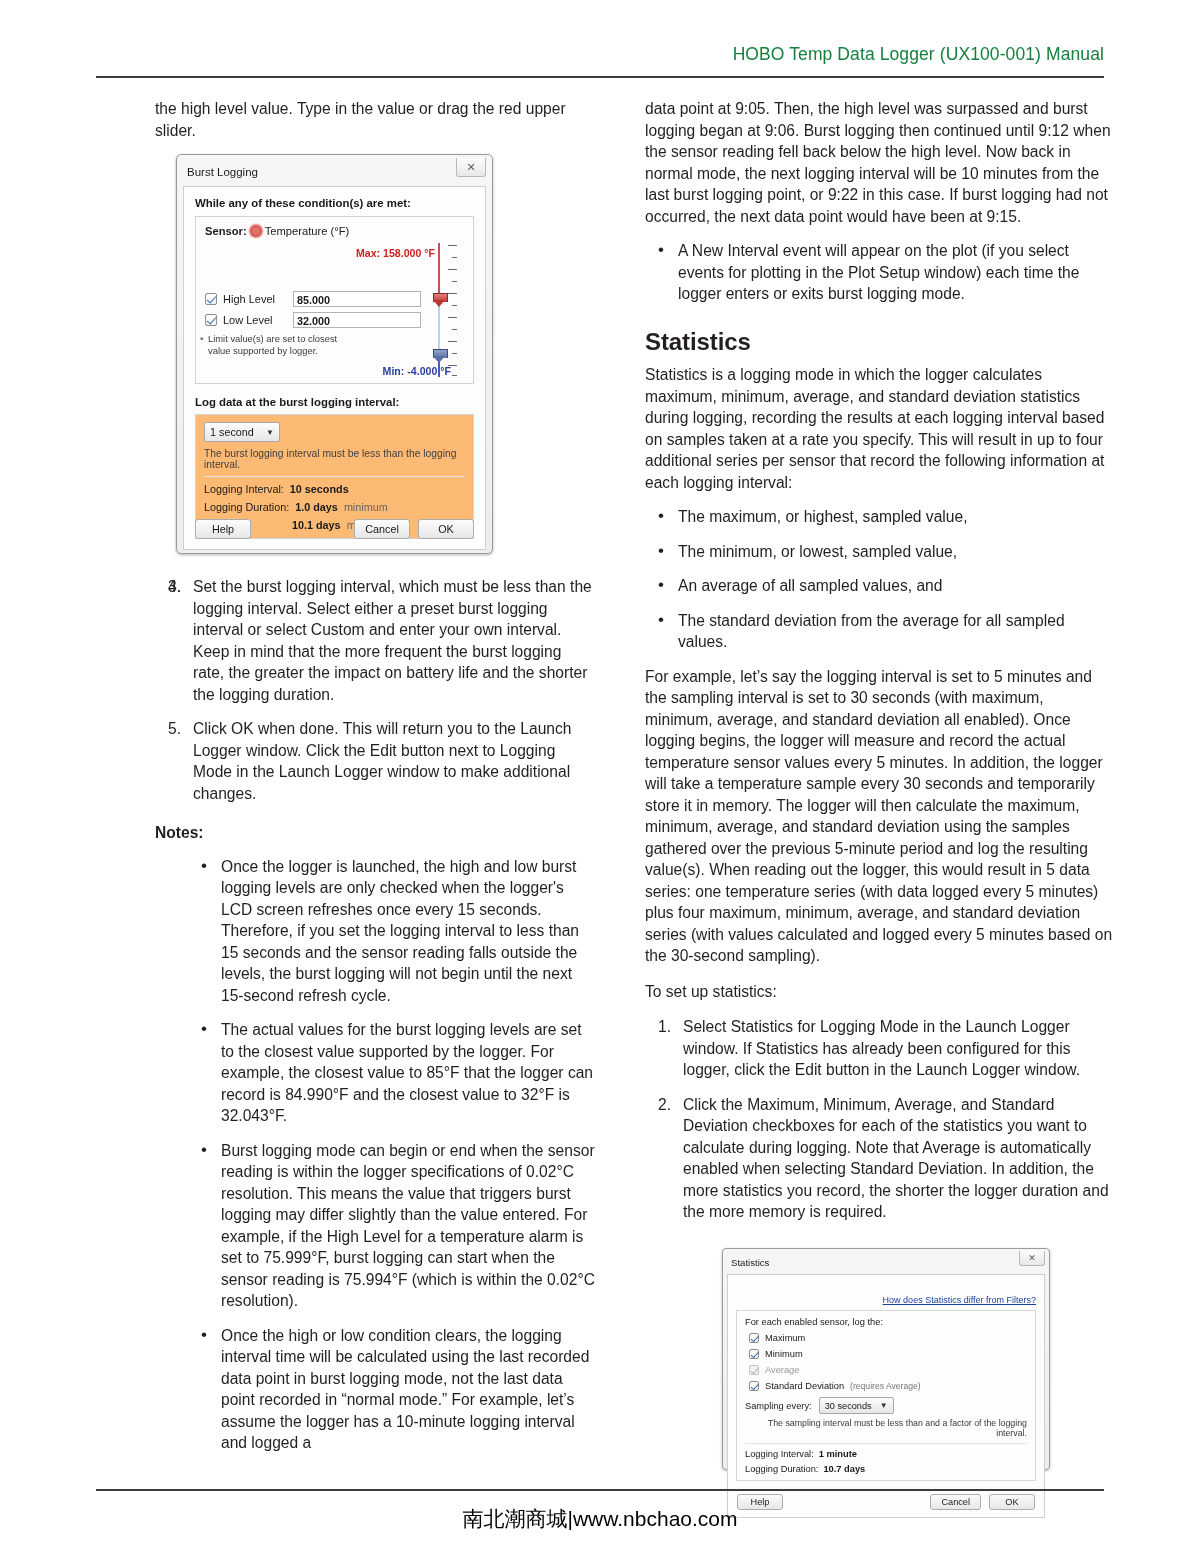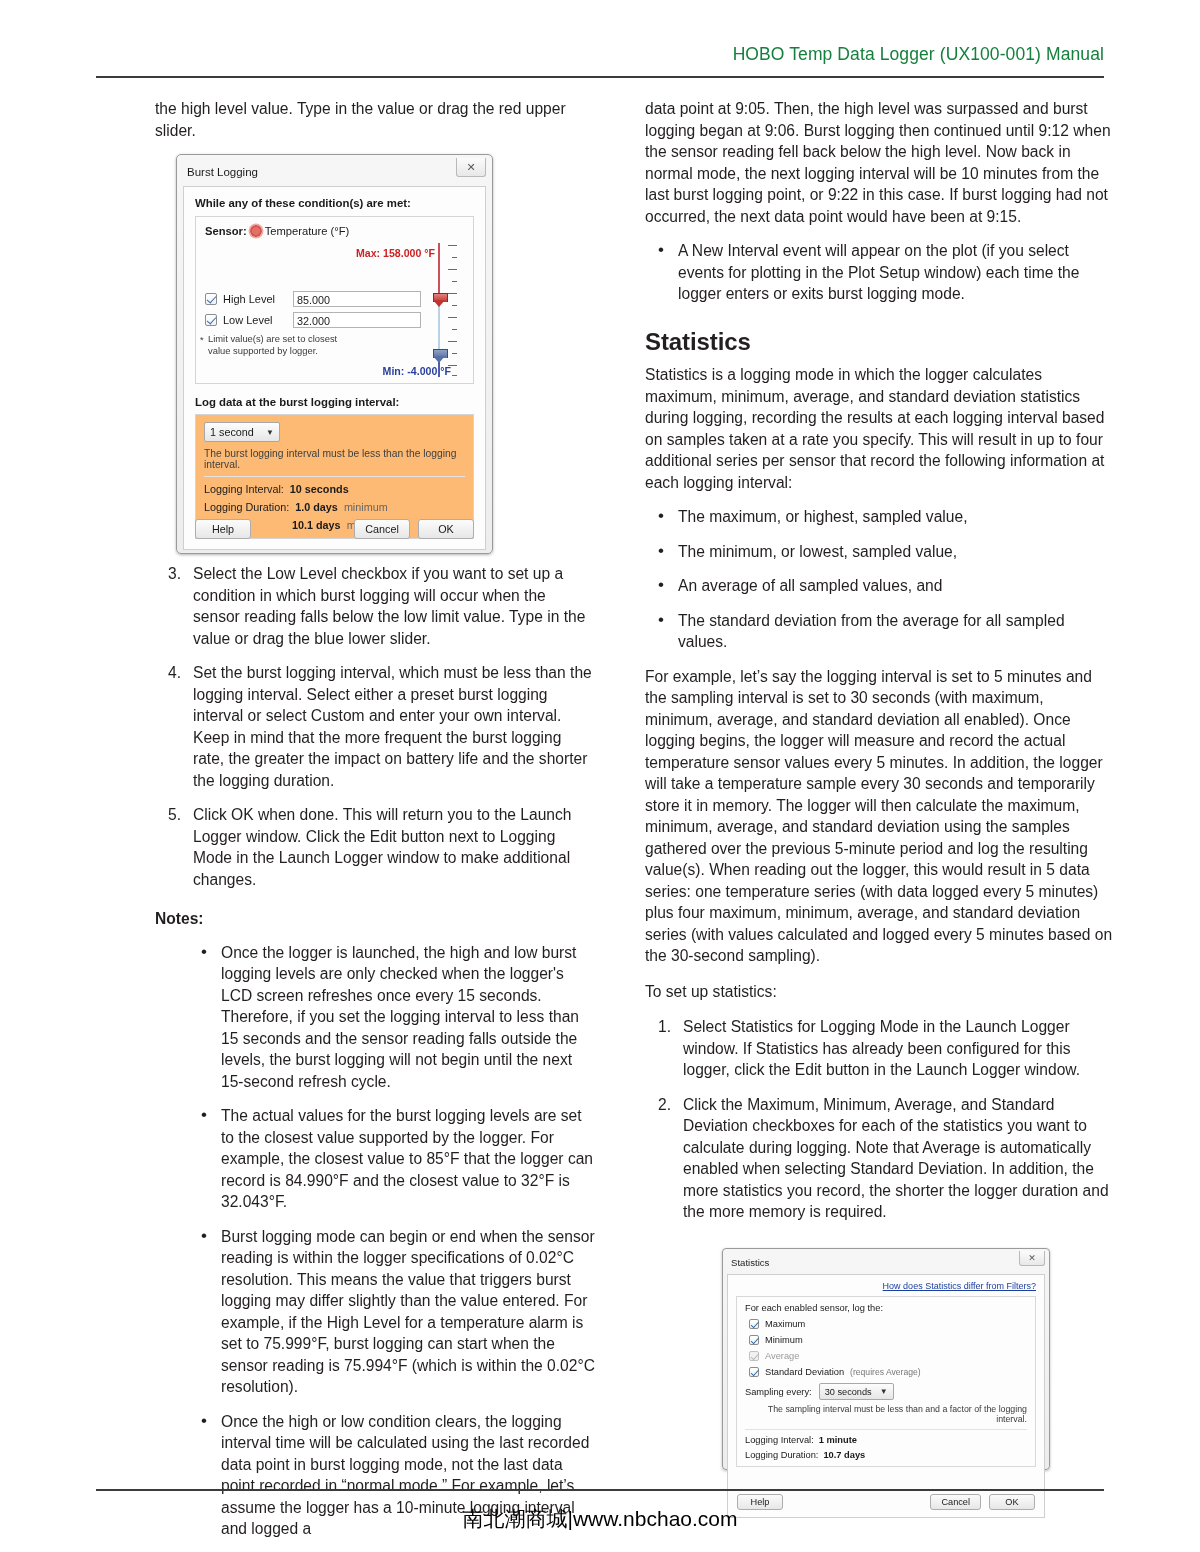--- a/index.html
+++ b/index.html
@@ -271,20 +271,21 @@
   .level-input {
     width: 128px;
     height: 16px;
     border: 1px solid #b3b3b3;
     background: #ffffff;
     font-size: 10.8px;
     line-height: 16px;
     padding: 0 3px;
     box-sizing: border-box;
     color: #1a1a1a;
+    font-weight: bold;
   }
   .limit-note {
     position: absolute;
     left: 12px;
     top: 116px;
     font-size: 9.4px;
     color: #3a3a3a;
     line-height: 12px;
   }
   .limit-note .star { position: absolute; left: -8px; top: 1px; }
@@ -442,21 +443,21 @@
     top: 1248px;
     width: 328px;
     height: 222px;
     border-radius: 4px;
     background: linear-gradient(#f6f6f6, #ededed);
     box-shadow: 0 1px 3px rgba(0,0,0,0.28);
     padding: 4px;
   }
   #stats-dialog .dlg-body {
     height: 244px;
-    padding: 6px 8px;
+    padding: 20px 8px;
   }
   #stats-dialog .dlg-titlebar { height: 18px; }
   #stats-dialog .dlg-title { font-size: 9.6px; }
   #stats-dialog .dlg-close {
     width: 24px; height: 14px; font-size: 9px; top: -2px;
   }
   .stats-link {
     text-align: right;
     font-size: 9px;
     color: #1a3fa0;
@@ -606,21 +607,20 @@
         <span class="btn right">Cancel</span>
         <span class="btn sp">OK</span>
       </div>
     </div>
   </div>
 
   <div class="col col-left" style="top:563px;">
     <ol class="numlist">
       <li>
         <span class="num">3.</span>
-        <span>Select the Low Level checkbox if you want to set up a condition in which burst logging will occur when the sensor reading falls below the low limit value. Type in the value or drag the blue lower slider.</span>
       </li>
       <li>
         <span class="num">4.</span>
         <span>Set the burst logging interval, which must be less than the logging interval. Select either a preset burst logging interval or select Custom and enter your own interval. Keep in mind that the more frequent the burst logging rate, the greater the impact on battery life and the shorter the logging duration.</span>
       </li>
       <li>
         <span class="num">5.</span>
         <span>Click OK when done. This will return you to the Launch Logger window. Click the Edit button next to Logging Mode in the Launch Logger window to make additional changes.</span>
       </li>
     </ol>

